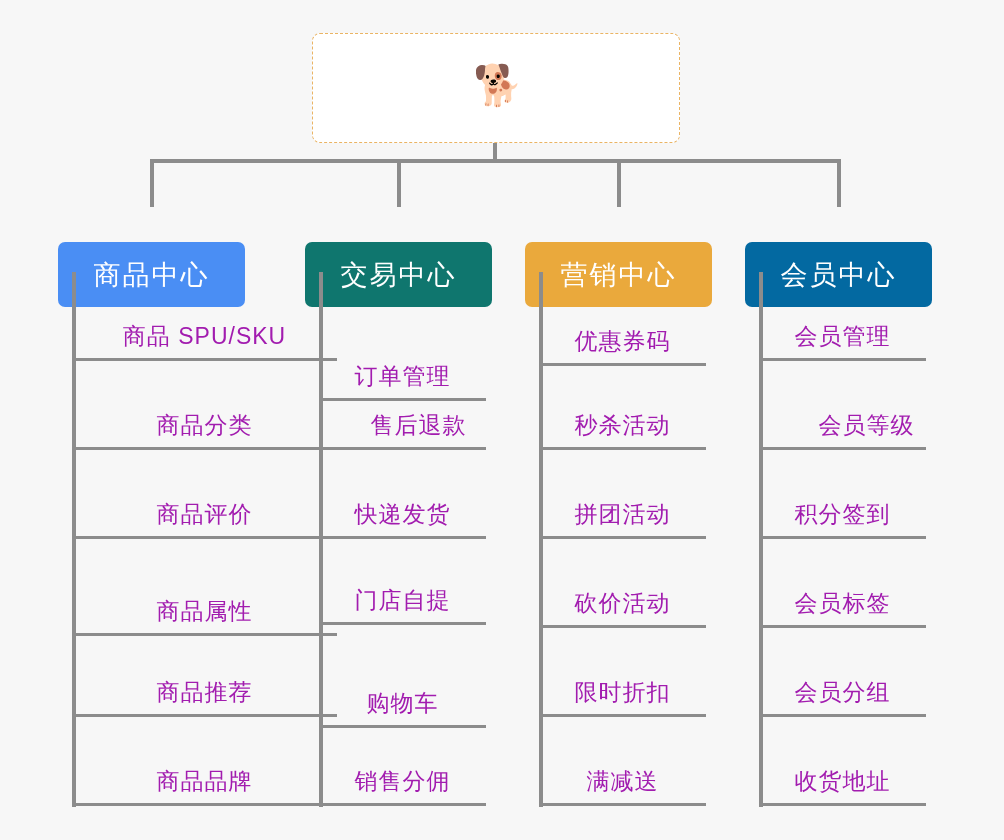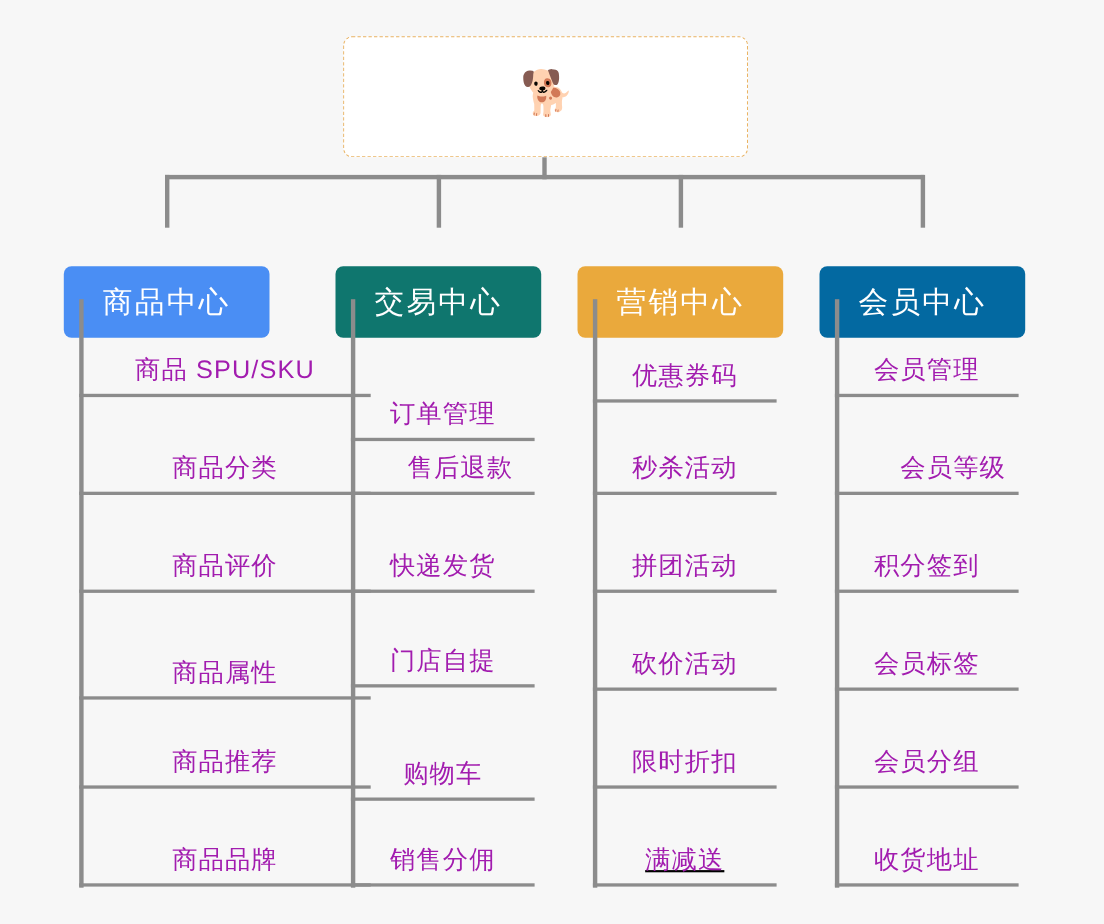--- a/index.html
+++ b/index.html
@@ -192,21 +192,21 @@
         </div>
         <div class="leaf" style="top: 243px; width: 167px;">
           <span class="leaf-label">拼团活动</span>
         </div>
         <div class="leaf" style="top: 332px; width: 167px;">
           <span class="leaf-label">砍价活动</span>
         </div>
         <div class="leaf" style="top: 421px; width: 167px; justify-content: center;">
           <span class="leaf-label">限时折扣</span>
         </div>
-        <div class="leaf" style="top: 510px; width: 167px; text-decoration: underline;">
+        <div class="leaf" style="top: 510px; width: 167px;">
           <span class="leaf-label">满减送</span>
         </div>
       </div>
       <div class="branch" style="left: 745px; width: 187px;">
         <div class="cat-box" style="width: 187px; background: #0369a1;">
           <span class="cat-label">会员中心</span>
         </div>
         <div class="spine" style="height: 535px;"></div>
         <div class="leaf" style="top: 65px; width: 167px;">
           <span class="leaf-label">会员管理</span>

